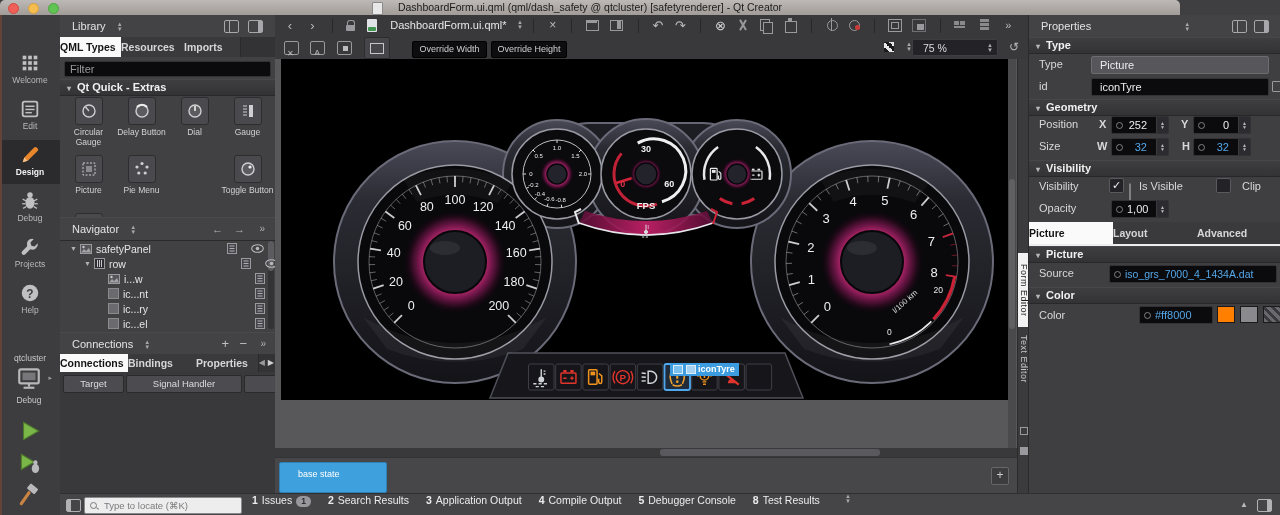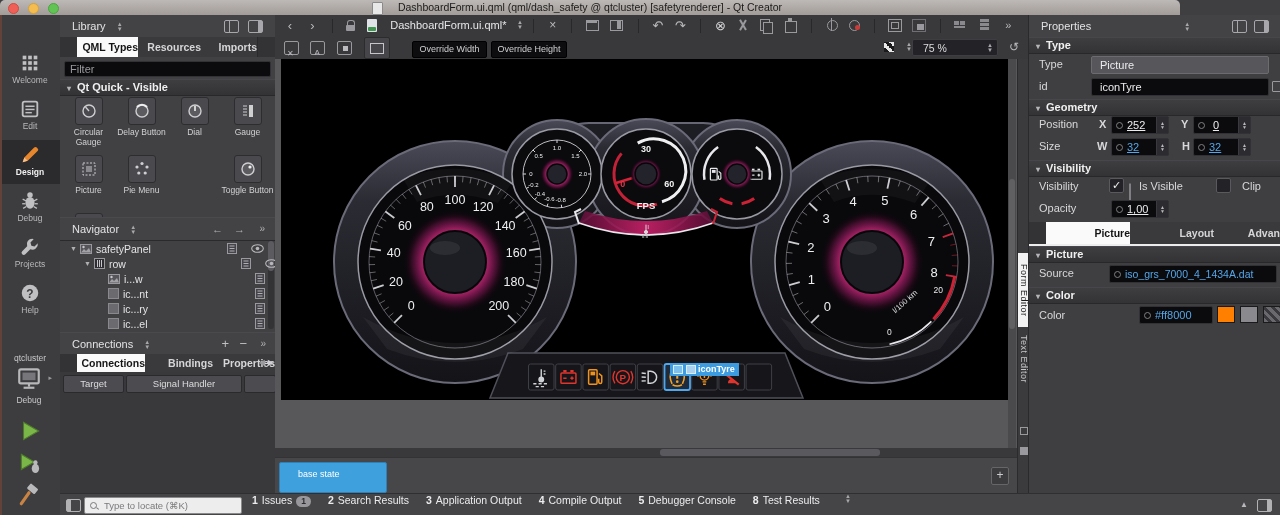--- a/index.html
+++ b/index.html
@@ -25,31 +25,31 @@
   .rail-item.active .rail-label{color:#f0f0f0;font-weight:bold;}
   
   .panel-h{position:absolute;height:22px;background:#434346;border-bottom:1px solid #2a2a2d;
     color:#e2e2e4;font-size:11px;line-height:22px;}
   .panel-h .t{margin-left:12px;}
   .updn{display:inline-block;vertical-align:middle;margin-left:8px;color:#a8a8ac;font-size:6px;line-height:5px;}
   .hicon{position:absolute;top:5px;width:13px;height:11px;border:1px solid #a8a8ac;border-radius:2px;}
   .hicon.split:before{content:"";position:absolute;left:4px;top:0;bottom:0;width:1px;background:#a8a8ac;}
   .hicon.fillr:before{content:"";position:absolute;right:0;top:0;bottom:0;width:4px;background:#a8a8ac;}
   .tab{position:absolute;top:0;height:20px;background:#3a3a3d;color:#d6d6d8;font-size:10.5px;
-    font-weight:bold;text-align:right;line-height:20px;border-right:1px solid #2a2a2d;cursor:pointer;margin-left:17px;}
+    font-weight:bold;text-align:left;line-height:20px;border-right:1px solid #2a2a2d;cursor:pointer;}
   .tab.on{background:#fafafa;color:#141414;}
   .sec-h{position:absolute;left:0;right:0;height:15px;background:linear-gradient(#3e3e41,#333336);
     border-top:1px solid #47474b;border-bottom:1px solid #28282b;color:#f0f0f0;
     font-size:11px;font-weight:bold;line-height:14px;}
   .sec-h .tri{color:#b5b5b9;font-size:8px;margin:0 6px 0 7px;}
   .field{position:absolute;background:#0b0b0d;border:1px solid #323236;border-radius:2px;
     color:#ececee;font-size:11px;display:flex;align-items:center;height:18px;box-sizing:border-box;}
   .field .dot{width:5px;height:5px;border:1px solid #808084;border-radius:50%;margin:0 4px 0 4px;flex:none;}
   .field .val{flex:1;white-space:nowrap;overflow:hidden;}
-  .field .val.num{text-align:right;padding-right:19px;text-decoration:underline;}
+  .field .val.num{text-align:right;padding-right:9px;}
   .field .spin{flex:none;width:11px;align-self:stretch;background:#2c2c30;border-left:1px solid #3a3a3e;
     display:flex;flex-direction:column;align-items:center;justify-content:center;color:#b9b9bd;font-size:5px;line-height:4px;}
   .blue{color:#55a6e8;}
   .plabel{position:absolute;color:#d8d8da;font-size:11px;}
   .chk{position:absolute;width:13px;height:13px;background:#232327;border:1px solid #5a5a5e;
     border-radius:2px;color:#f0f0f0;font-size:11px;line-height:12px;text-align:center;}
   
   .lib-cell{position:absolute;width:53px;text-align:center;cursor:grab;}
   .lib-tile{width:26px;height:26px;margin:0 auto;background:#4a4a4e;border:1px solid #2d2d30;border-radius:3px;
     display:flex;align-items:center;justify-content:center;}
@@ -370,21 +370,21 @@
     </div>
     <div class="abs" style="left:0;top:22px;width:215px;height:20px;background:#333336;">
       <div class="tab on" style="left:0;width:61px;">QML Types</div>
       <div class="tab" style="left:61px;width:63px;">Resources</div>
       <div class="tab" style="left:124px;width:56px;">Imports</div>
     </div>
     <div class="field" style="left:4px;top:46px;width:207px;height:16px;">
       <span class="val" style="color:#9a9a9e;padding-left:5px;">Filter</span>
     </div>
     <div class="sec-h" style="top:64px;">
-      <span class="tri">▾</span><span>Qt Quick - Visible</span>
+      <span class="tri">▾</span><span>Qt Quick - Extras</span>
     </div>
     <div class="abs" style="left:0;top:79px;width:215px;height:123px;overflow:hidden;" id="lib-grid">
         <div class="lib-cell" style="left: 2px; top: 3px;">
           <div class="lib-tile">
             <svg width="18" height="18">
               <use href="#g-circular-gauge"></use>
             </svg>
           </div>
           <div class="lib-lab">Circular Gauge</div>
         </div>

